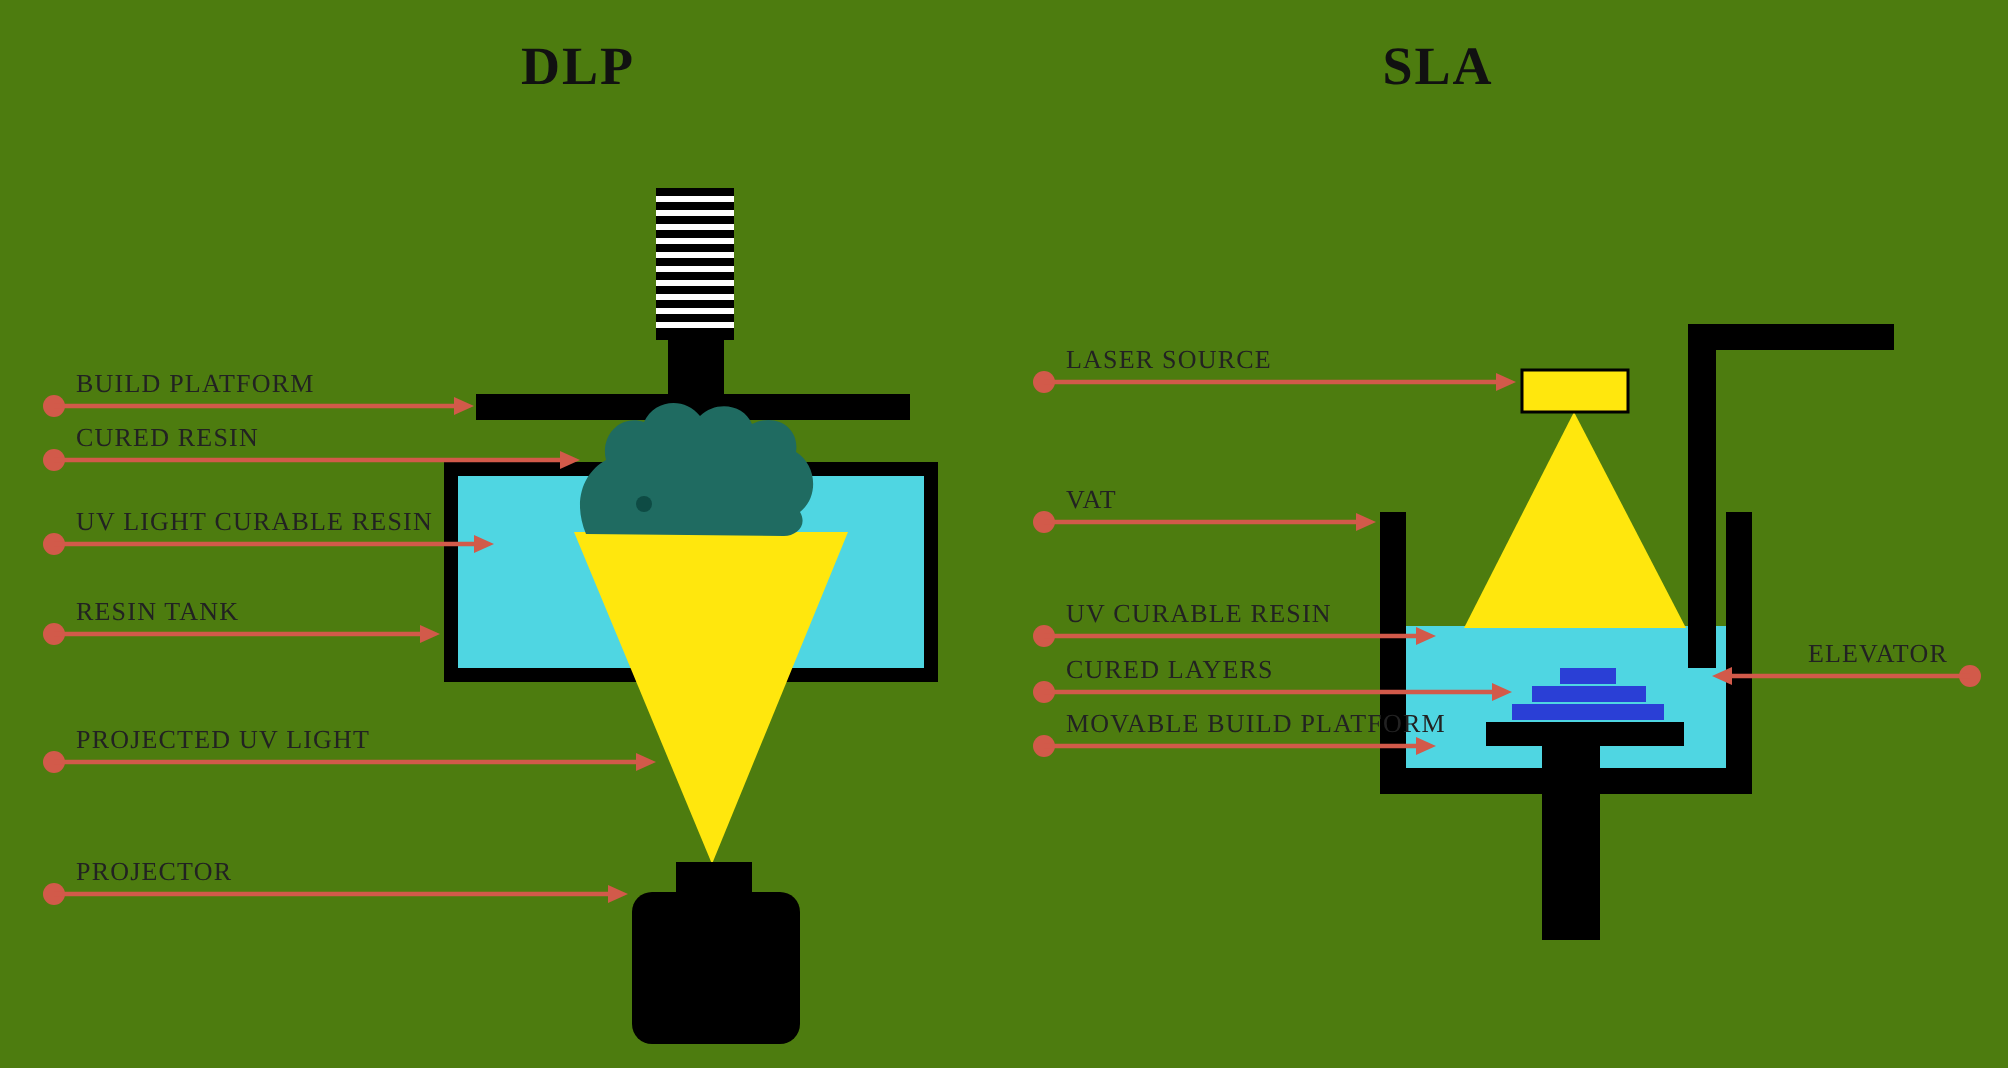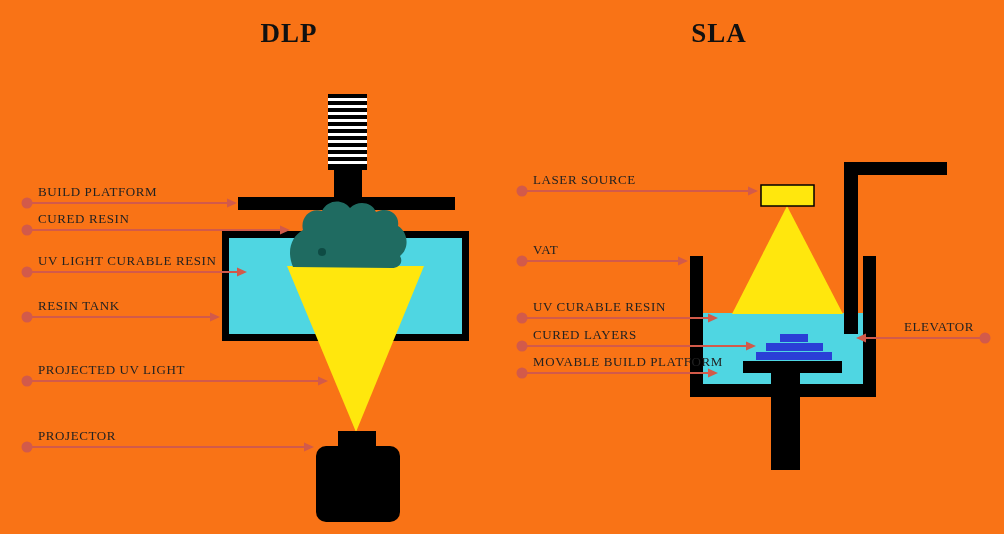--- a/index.html
+++ b/index.html
@@ -1,21 +1,21 @@
 <!DOCTYPE html>
 <html style="--arrow: #d25a4a; --resin: #4fd6e2; --uv-light: #ffe70d; --cured-resin: #1f6b61; --cured-resin-dark: #0e4b44; --cured-layers: #2a3fd6; --structure: #000000; --label-text: #222222; --title-text: #111111;"><head>
 <meta charset="utf-8">
 <style>
   * { margin: 0; padding: 0; box-sizing: border-box; }
   html, body { background: #ffffff; font-family: "Liberation Serif", serif; }
   .stage {
     position: relative;
     width: 1004px;
     height: 534px;
-    background: #f97316;
+    background: #4d7c0f;
     overflow: hidden;
   }
   svg { display: block; }
   .title {
     font-family: "Liberation Serif", serif;
     font-weight: 700;
     font-size: 27px;
     letter-spacing: 1px;
     fill: var(--title-text, #111);
   }

